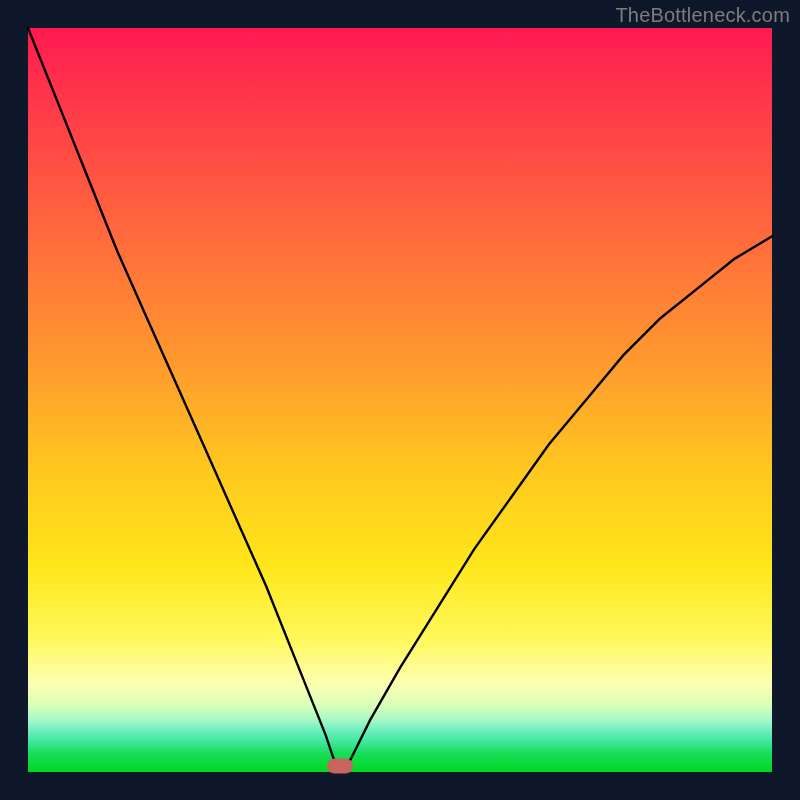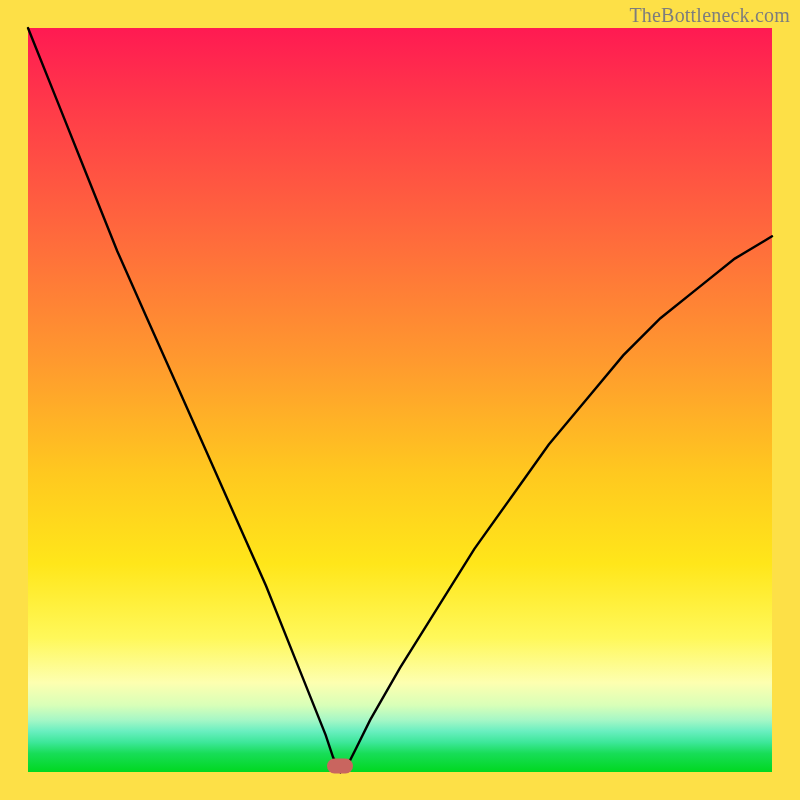--- a/index.html
+++ b/index.html
@@ -8,22 +8,21 @@
     width: 800px;
     height: 800px;
     background: #000000;
     font-family: Arial, Helvetica, sans-serif;
     overflow: hidden;
   }
   .frame {
     position: relative;
     width: 800px;
     height: 800px;
-    background: #fde047;
-    font-family: Liberation Serif, serif;
+    background: #0f172a;
   }
   .plot-area {
     position: absolute;
     left: 28px;
     top: 28px;
     width: 744px;
     height: 744px;
     
     background: linear-gradient(
       to bottom,

